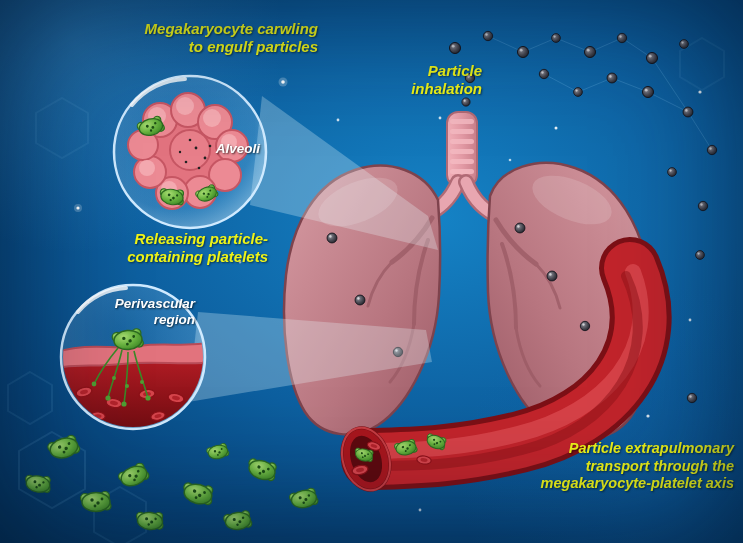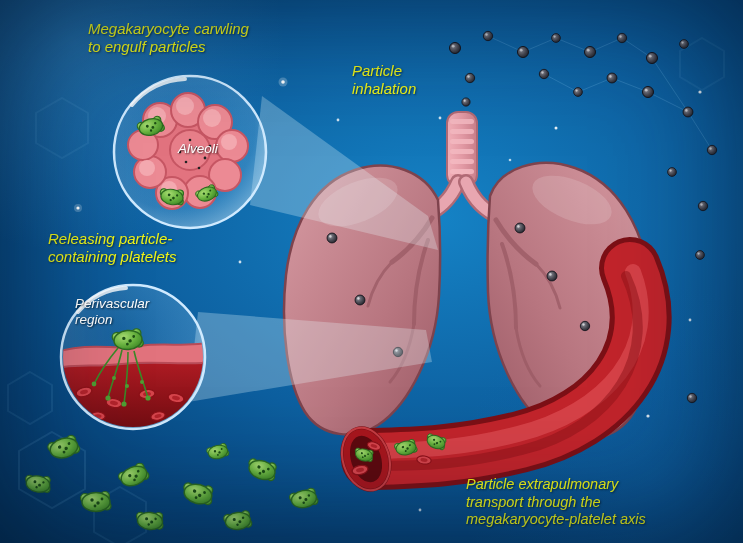--- a/index.html
+++ b/index.html
@@ -7,25 +7,25 @@
     position:relative;width:743px;height:543px;overflow:hidden;
     font-family:"Liberation Sans",sans-serif;
     background:
       radial-gradient(circle 300px at 10% 8%, rgba(95,185,240,.28), rgba(95,185,240,0) 70%),
       radial-gradient(circle 260px at 88% 88%, rgba(20,110,180,.30), rgba(20,110,180,0) 75%),
       radial-gradient(ellipse 640px 440px at 58% 40%, #1583c6 0%, #0d5f9f 48%, #07457c 76%, #053560 100%);
   }
   #vignette{position:absolute;inset:0;pointer-events:none;
     box-shadow:inset 0 0 130px rgba(0,18,40,.6);}
   svg{position:absolute;inset:0;display:block;}
-  .lbl{position:absolute;font-weight:normal;font-style:italic;text-align:left;
+  .lbl{position:absolute;font-weight:bold;font-style:italic;text-align:right;
     white-space:pre-line;line-height:1.22;pointer-events:none;}
   .lbl-yellow{color:#eef417;font-size:15px;text-shadow:1px 1px 2px rgba(0,0,0,.55);}
   .lbl-white{color:#ffffff;font-size:13.5px;text-shadow:1px 1px 2px rgba(0,0,0,.65);}
-  .lbl-extra{font-size:14.5px;margin-top:36px;}
+  .lbl-extra{font-size:14.5px;}
 </style>
 </head>
 <body>
 
 <div id="canvas">
 
   <svg width="743" height="543" viewBox="0 0 743 543">
     <defs>
       <radialGradient id="gradPart" cx="35%" cy="35%" r="70%">
         <stop offset="0%" stop-color="#8d8d96"></stop>

